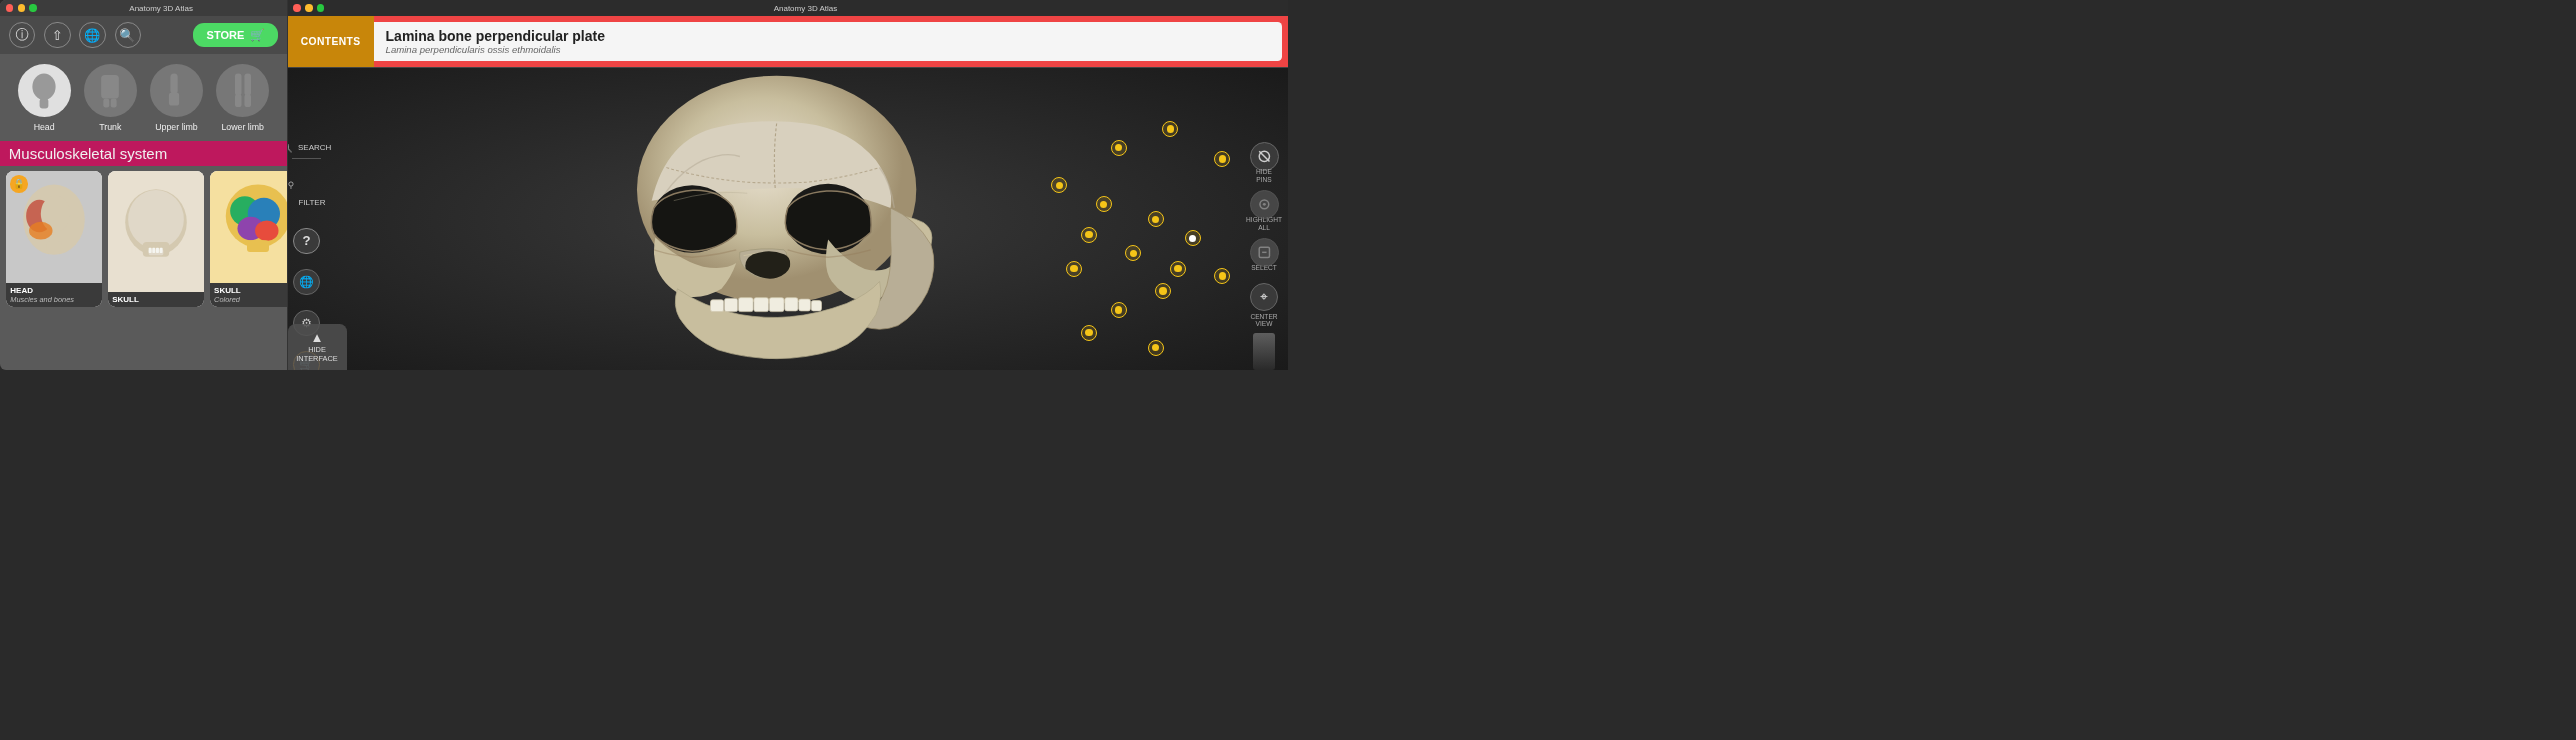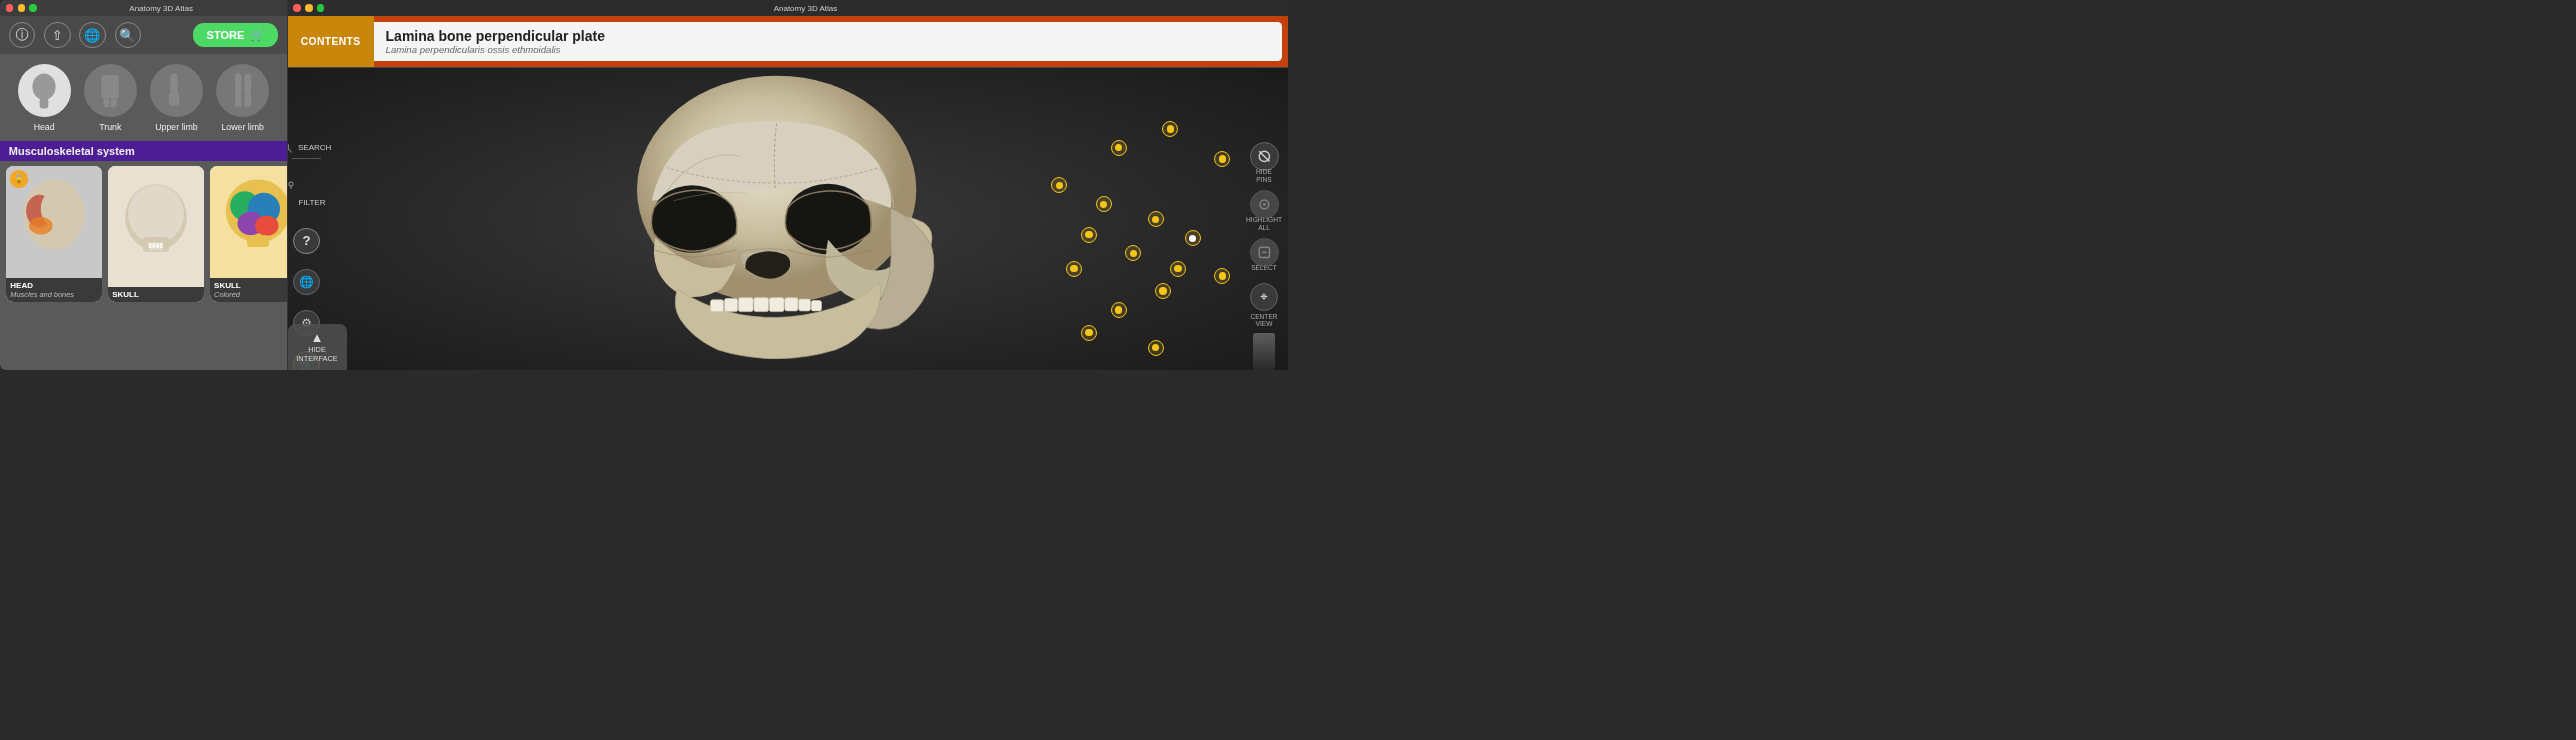--- a/index.html
+++ b/index.html
@@ -109,24 +109,24 @@
     }
     .body-label {
       color: #eee;
       font-size: 8.8px;
       text-align: center;
       line-height: 1.3;
     }
 
     .section-title {
       color: #f0f0f0;
-      font-size: 11px;
-      font-weight: 700;
+      font-size: 15px;
+      font-weight: 400;
       padding: 4.4px 8.8px;
-      background: #4c1d95;
+      background: #be185d;
     }
 
     .models-grid {
       display: flex;
       gap: 5.9px;
       padding: 4.4px 5.9px;
       background: #5a5a5a;
       flex-wrap: nowrap;
       overflow-x: auto;
     }
@@ -210,21 +210,21 @@
       flex: 1;
       text-align: center;
       color: #ccc;
       font-size: 8px;
     }
 
     .top-bar {
       display: flex;
       align-items: stretch;
       height: 52px;
-      background: #c2410c;
+      background: #ef4444;
       border-bottom: 0.7px solid #444;
     }
     .contents-tab {
       background: #c8860a;
       color: white;
       font-size: 10.3px;
       font-weight: bold;
       padding: 0 13.2px;
       display: flex; align-items: center; justify-content: center;
       cursor: pointer;

